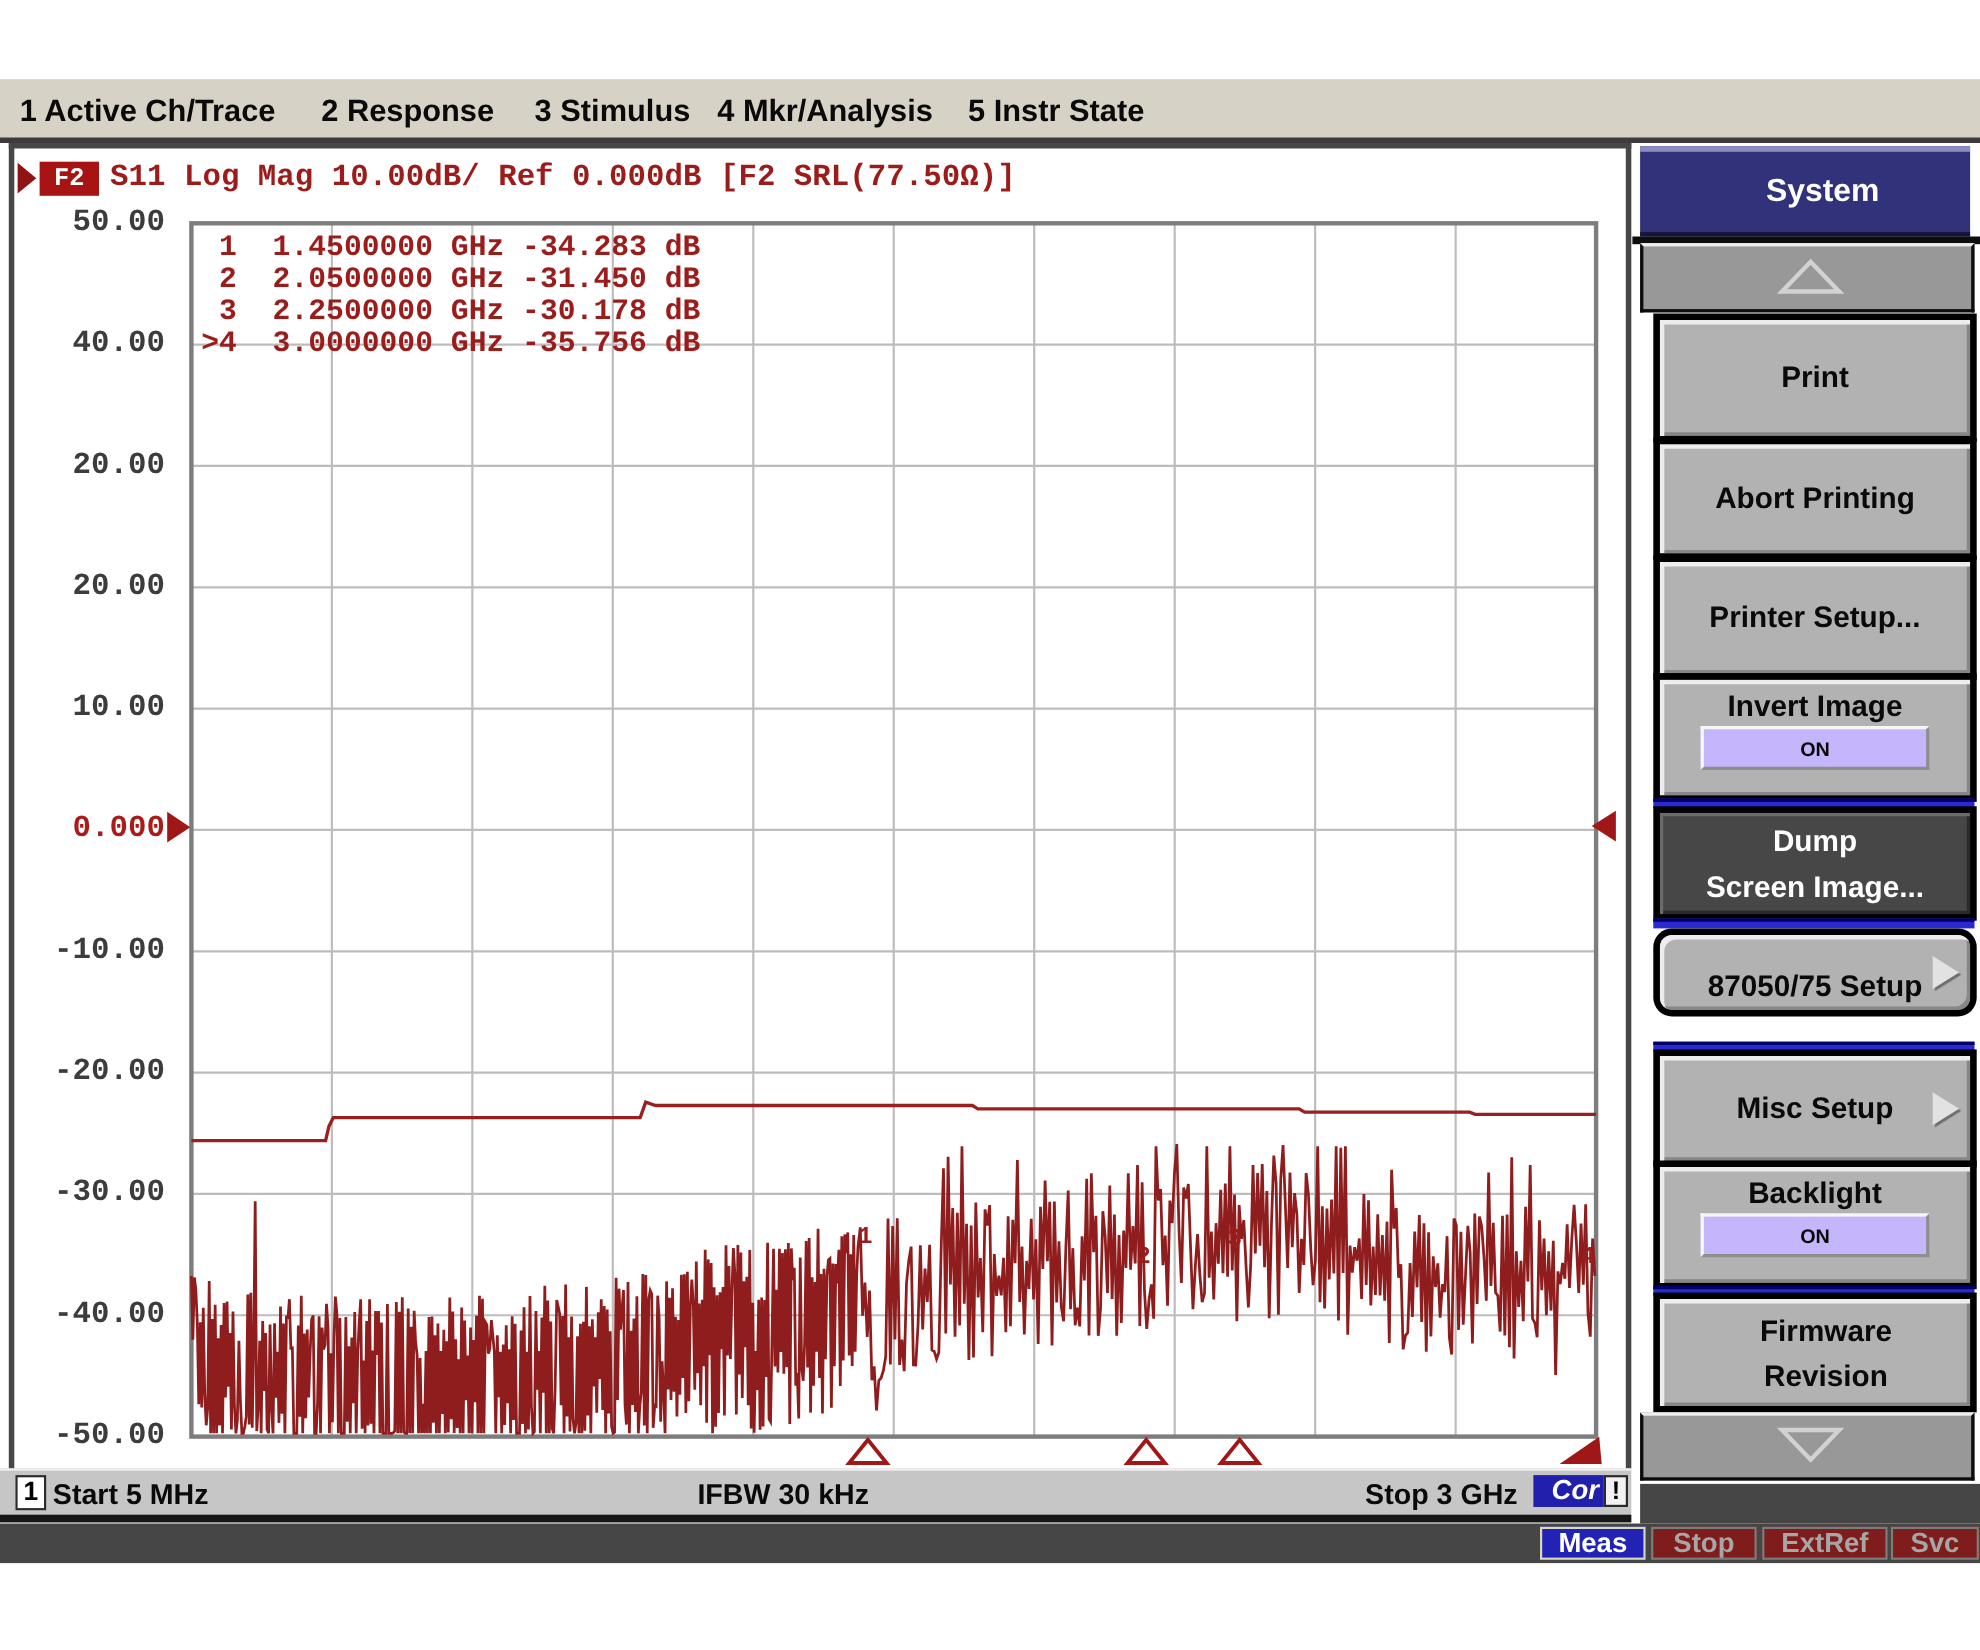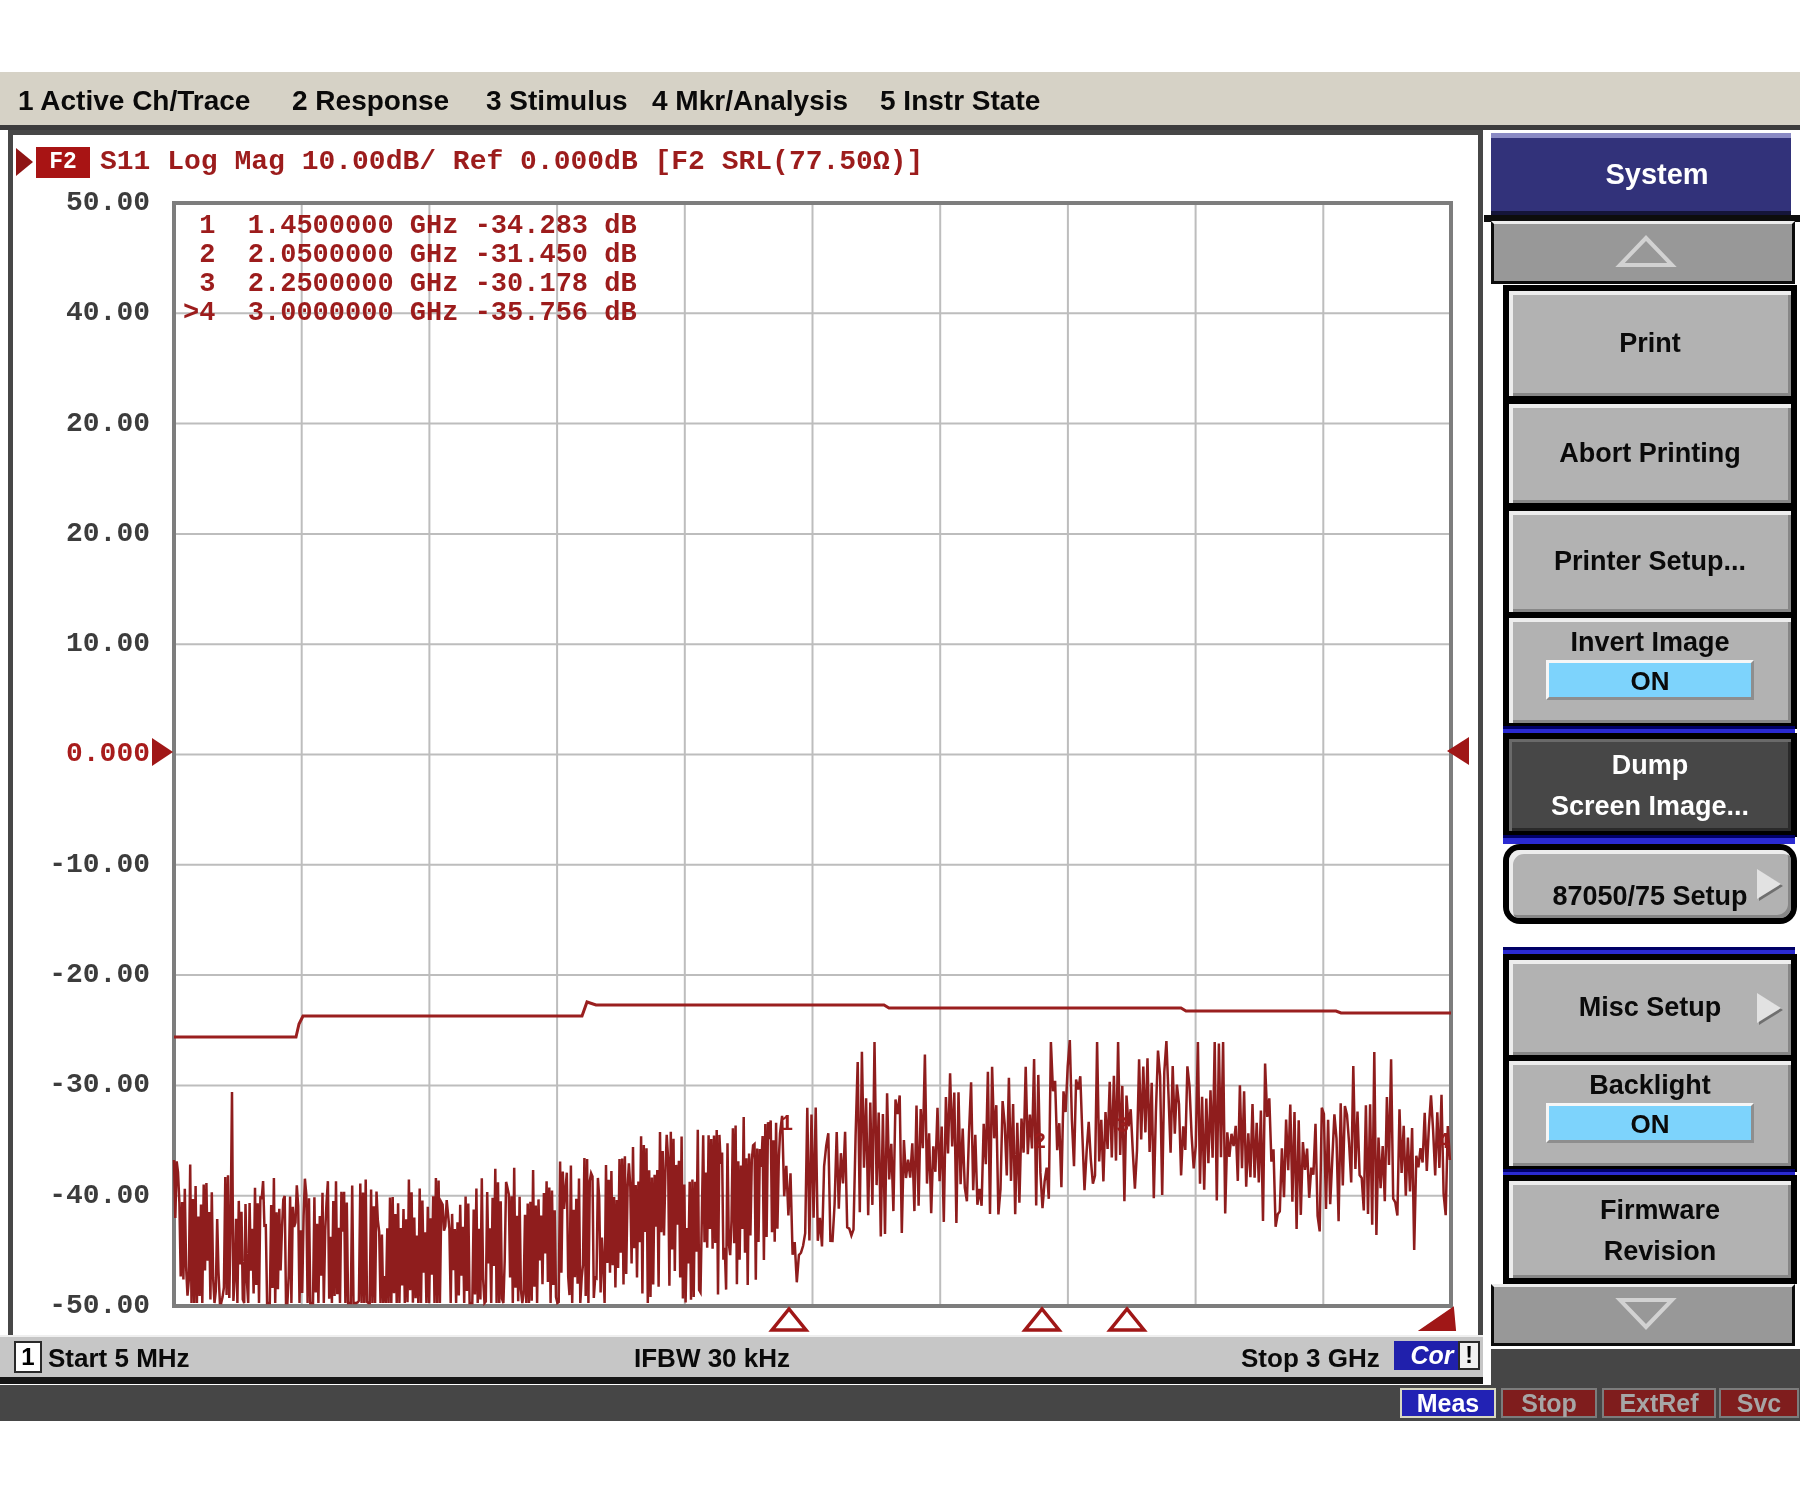--- a/index.html
+++ b/index.html
@@ -15,21 +15,21 @@
 #statusbar{position:absolute;left:0;top:1335px;width:1483px;height:49px;background:#c6c6c6;border-top:2px solid #efefef;border-bottom:7px solid #161616;box-sizing:border-box;}
 #statusbar .t{position:absolute;top:6px;font-size:26px;font-weight:bold;color:#0a0a0a;white-space:pre;}
 #botbar{position:absolute;left:0;top:1385px;width:1800px;height:36px;background:#464646;}
 .bbox{position:absolute;top:3px;height:26px;font-size:25px;font-weight:bold;text-align:center;border:2px solid #7c7c7c;background:#7f1d1d;color:#a6a6a6;line-height:26px;}
 #panelband{position:absolute;left:1491px;top:1349px;width:309px;height:36px;background:#464646;}
 .navy{position:absolute;left:1491px;width:300px;background:#32327a;border-top:5px solid #8a8ac4;border-bottom:4px solid #15153a;color:#ffffff;font-weight:bold;font-size:29px;text-align:center;box-sizing:border-box;padding-left:32px;}
 .scroll{position:absolute;left:1491px;width:304px;background:#989898;border:3px solid #0c0c0c;border-top:3px solid #ededed;box-sizing:border-box;}
 .btn{position:absolute;left:1509px;width:282px;background:#b2b2b2;box-shadow:0 0 0 6px #000,inset 4px 4px 0 #ededed,inset -3px -3px 0 #878787;color:#0a0a0a;font-weight:bold;font-size:27px;text-align:center;box-sizing:border-box;}
 .btn.dark{background:#474747;color:#ffffff;box-shadow:0 0 0 6px #000,inset 3px 3px 0 #6a6a6a,inset -3px -3px 0 #2a2a2a;}
 .bluesep{position:absolute;left:1503px;width:292px;height:9px;background:#2a2ad2;border-top:3px solid #000066;box-sizing:border-box;}
-.onbox{position:relative;margin:2px auto 0;width:208px;height:40px;background:#7dd3fc;border:3px solid;border-color:#f6f6f6 #8e8e8e #8e8e8e #f6f6f6;font-size:26px;line-height:36px;box-sizing:border-box;}
+.onbox{position:relative;margin:2px auto 0;width:208px;height:40px;background:#c4b5fd;border:3px solid;border-color:#f6f6f6 #8e8e8e #8e8e8e #f6f6f6;font-size:18px;line-height:36px;box-sizing:border-box;}
 .rarrow{position:absolute;right:10px;top:50%;margin-top:-15px;width:0;height:0;border-left:24px solid #e2e2e2;border-top:15px solid transparent;border-bottom:15px solid transparent;filter:drop-shadow(2px 2px 0 #6f6f6f);}
 </style></head>
 <body>
 <div id="menubar">
 <span style="left:18px">1 Active Ch/Trace</span>
 <span style="left:292px">2 Response</span>
 <span style="left:486px">3 Stimulus</span>
 <span style="left:652px">4 Mkr/Analysis</span>
 <span style="left:880px">5 Instr State</span>
 </div>

